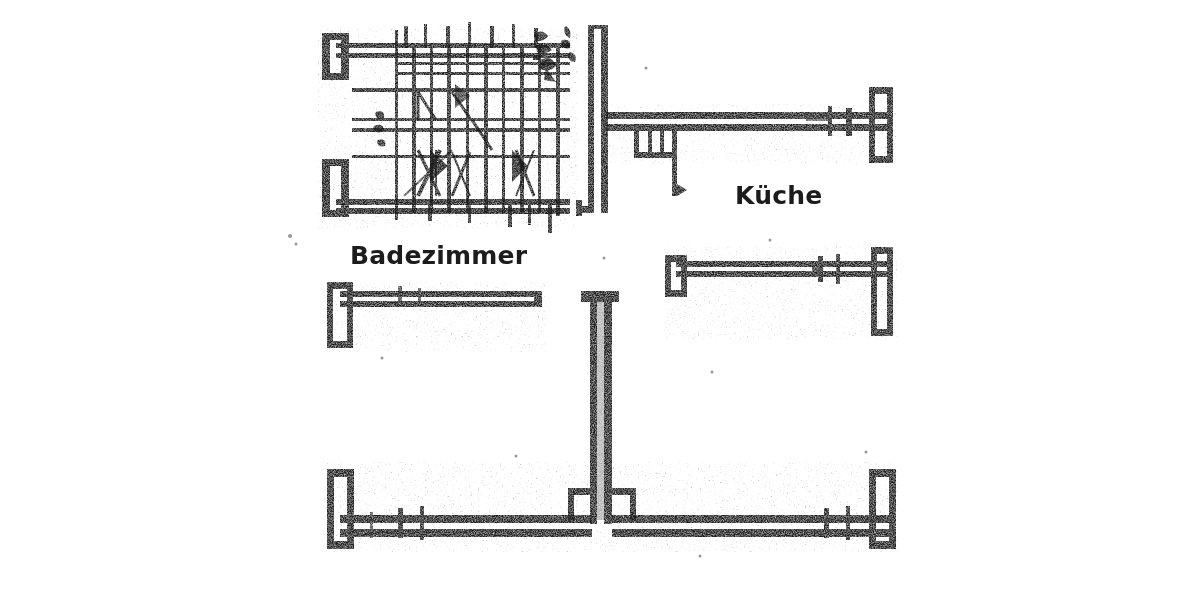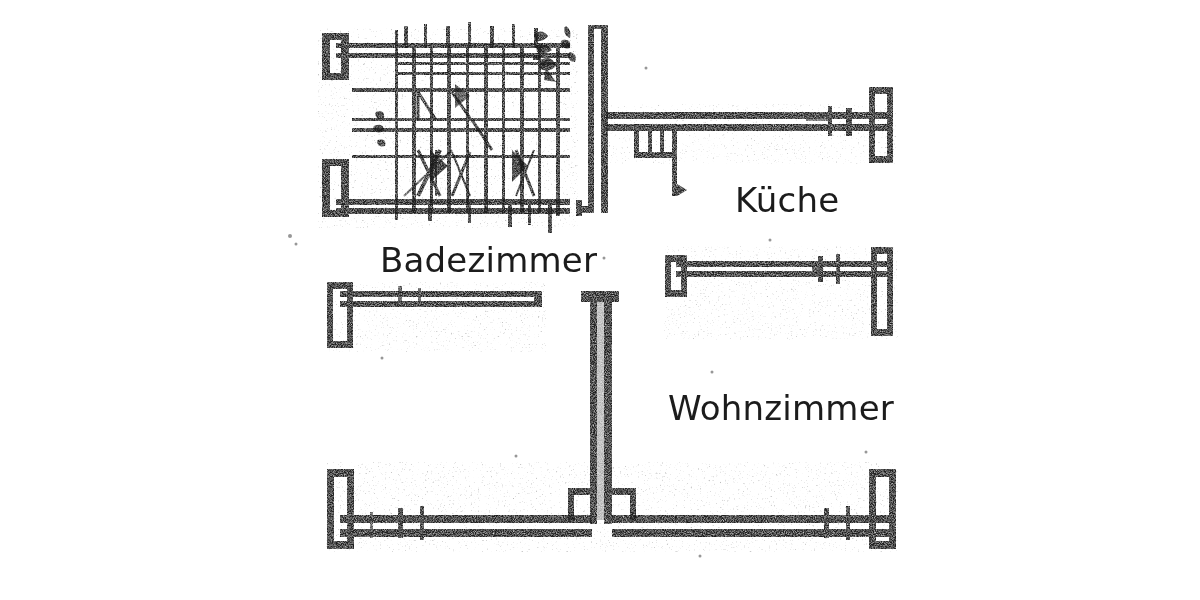--- a/index.html
+++ b/index.html
@@ -21,28 +21,28 @@
   #plan-svg {
     position: absolute;
     left: 0;
     top: 0;
     width: 1200px;
     height: 600px;
   }
   .room-label {
     position: absolute;
     font-family: "DejaVu Sans", sans-serif;
-    font-size: 34px;
-    font-weight: 400;
+    font-size: 25px;
+    font-weight: 700;
     color: #1c1c1c;
     white-space: nowrap;
     letter-spacing: 0.2px;
     line-height: 1;
   }
-  #label-badezimmer { left: 350px; top: 243px; margin-left: 30px; }
+  #label-badezimmer { left: 350px; top: 243px; }
   #label-kueche     { left: 735px; top: 183px; }
   #label-schlafzimmer { left: 361px; top: 391px; }
   #label-wohnzimmer { left: 668px; top: 391px; }
 </style>
 </head>
 <body>
 
 <div id="page">
 
   <svg id="plan-svg" viewBox="0 0 1200 600">
@@ -276,15 +276,14 @@
       </g>
 
     </g>
   </svg>
 
   <div class="room-label" id="label-badezimmer">Badezimmer</div>
 
   <div class="room-label" id="label-kueche">Küche</div>
 
 
-  <div class="room-label" id="label-wohnzimmer">Wohnzimmer</div>
 
 </div>
 
 </body></html>

